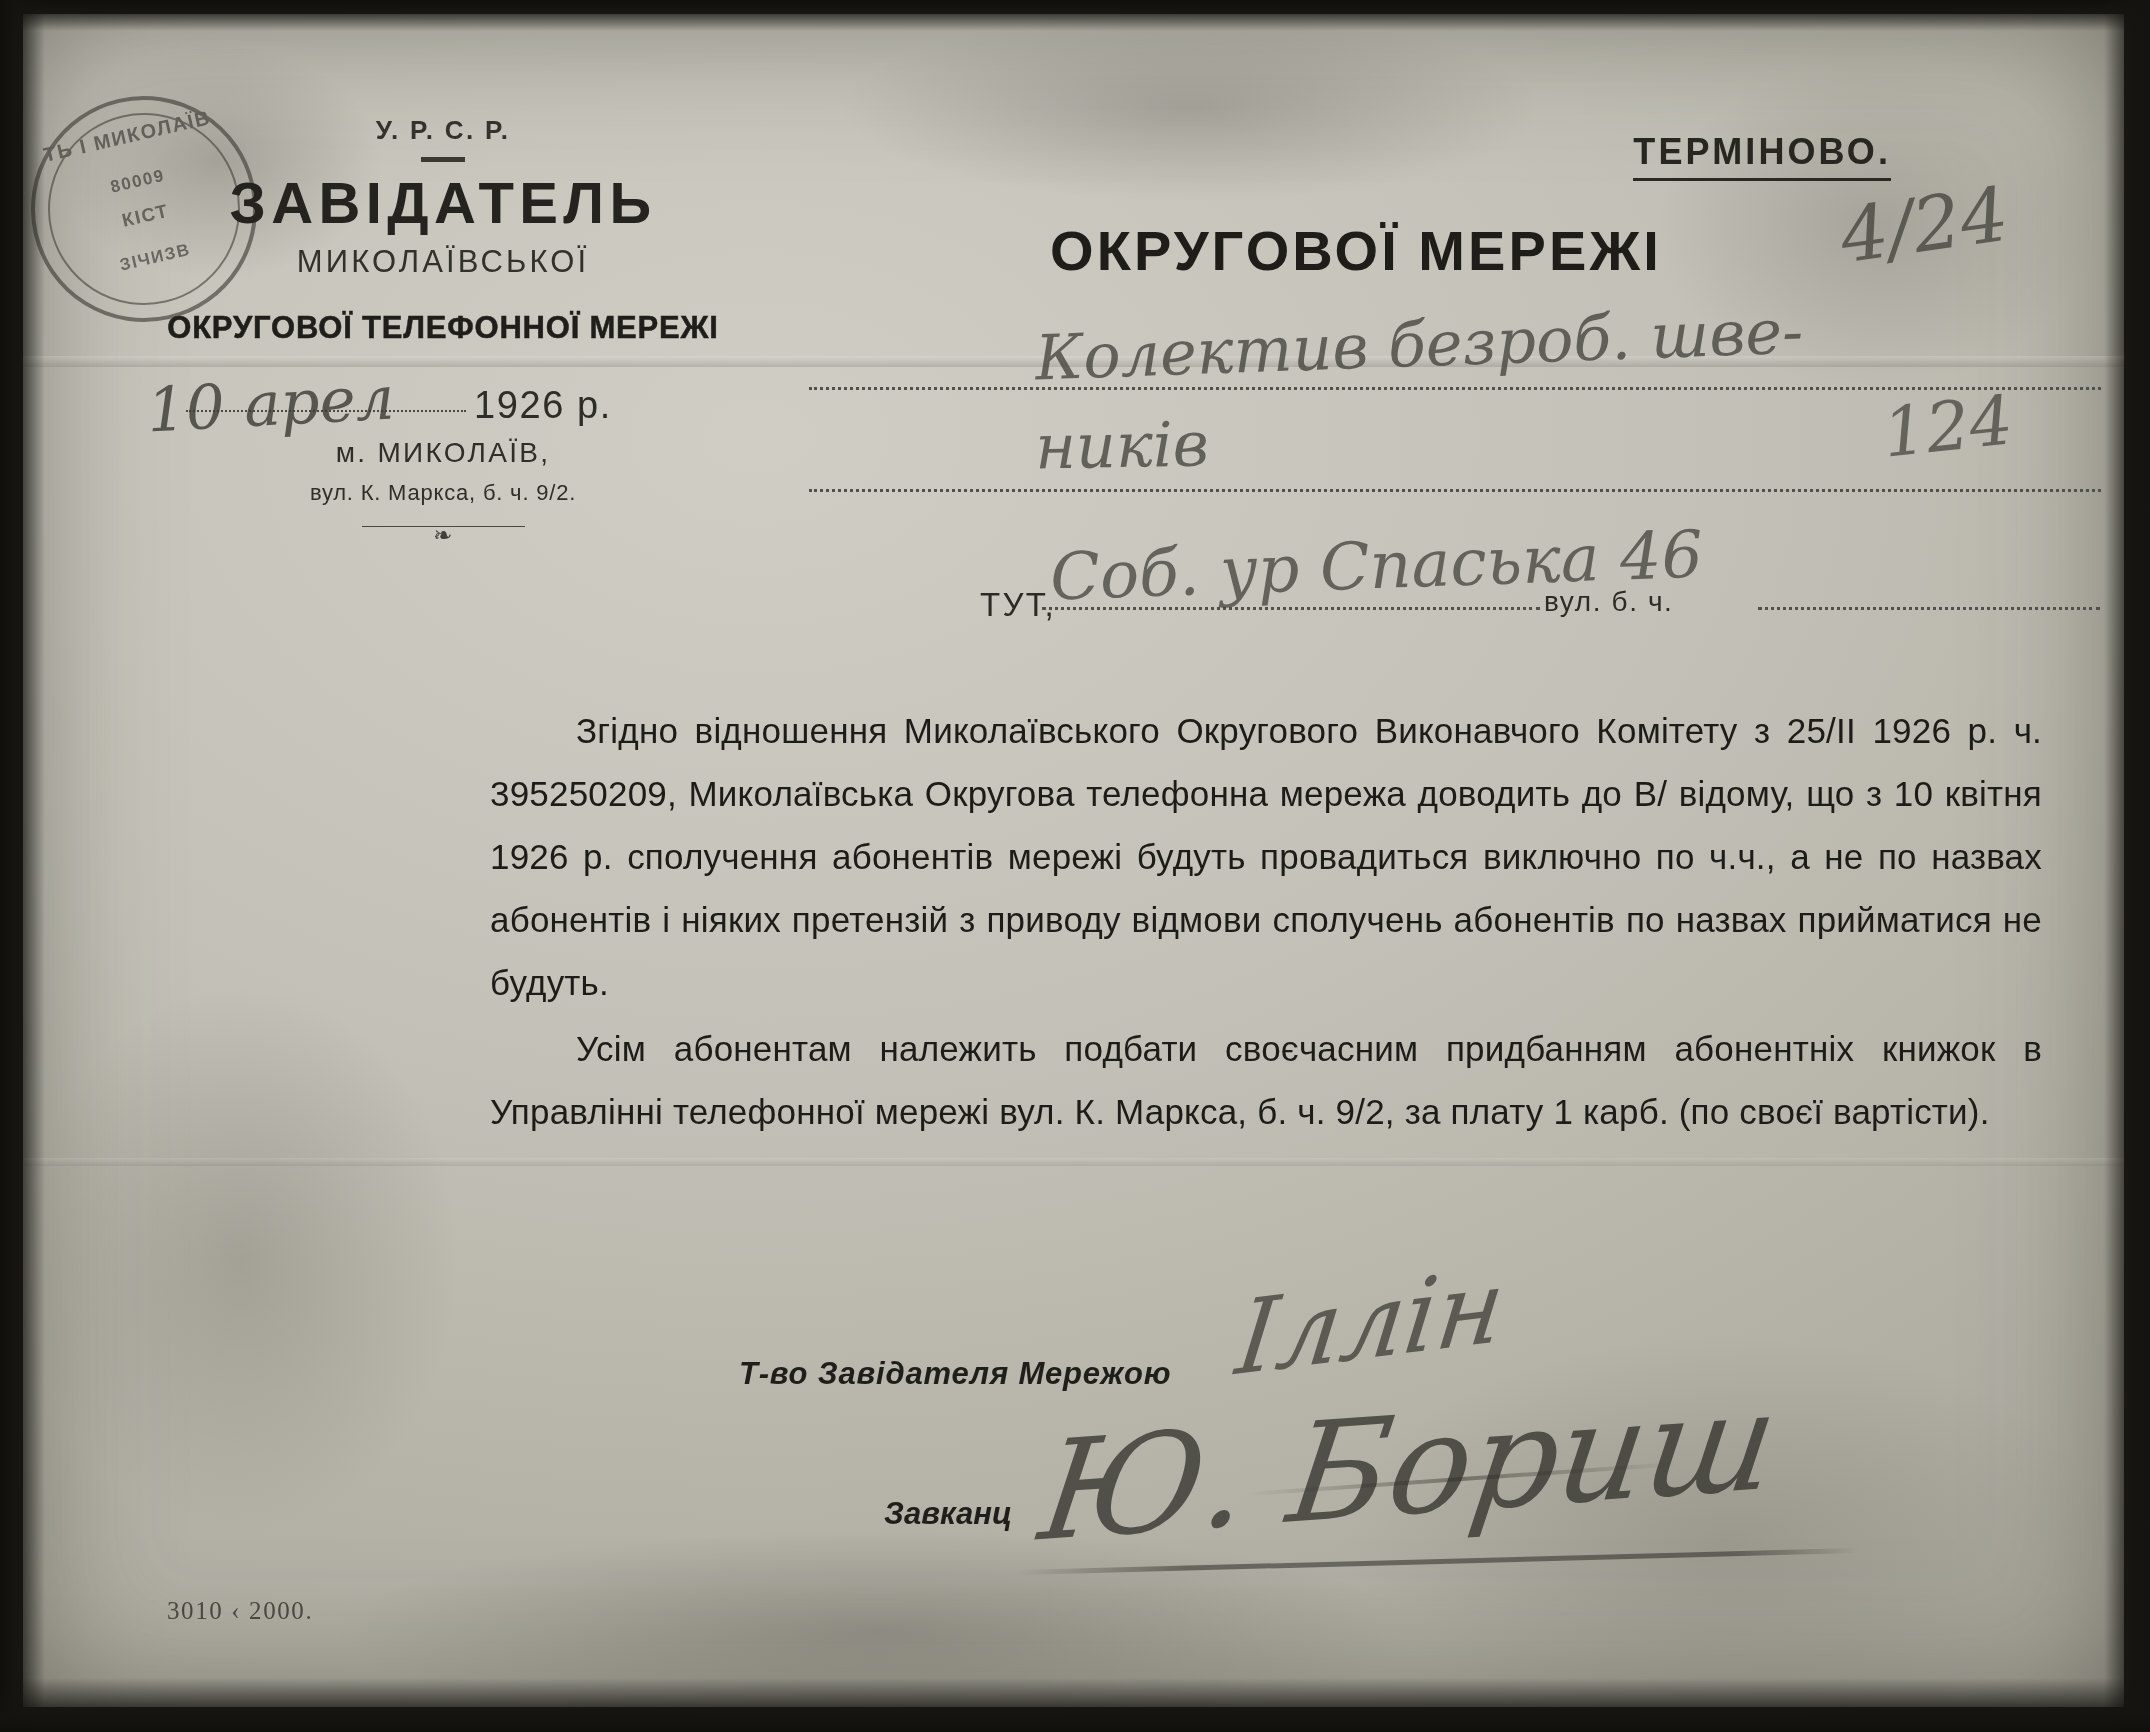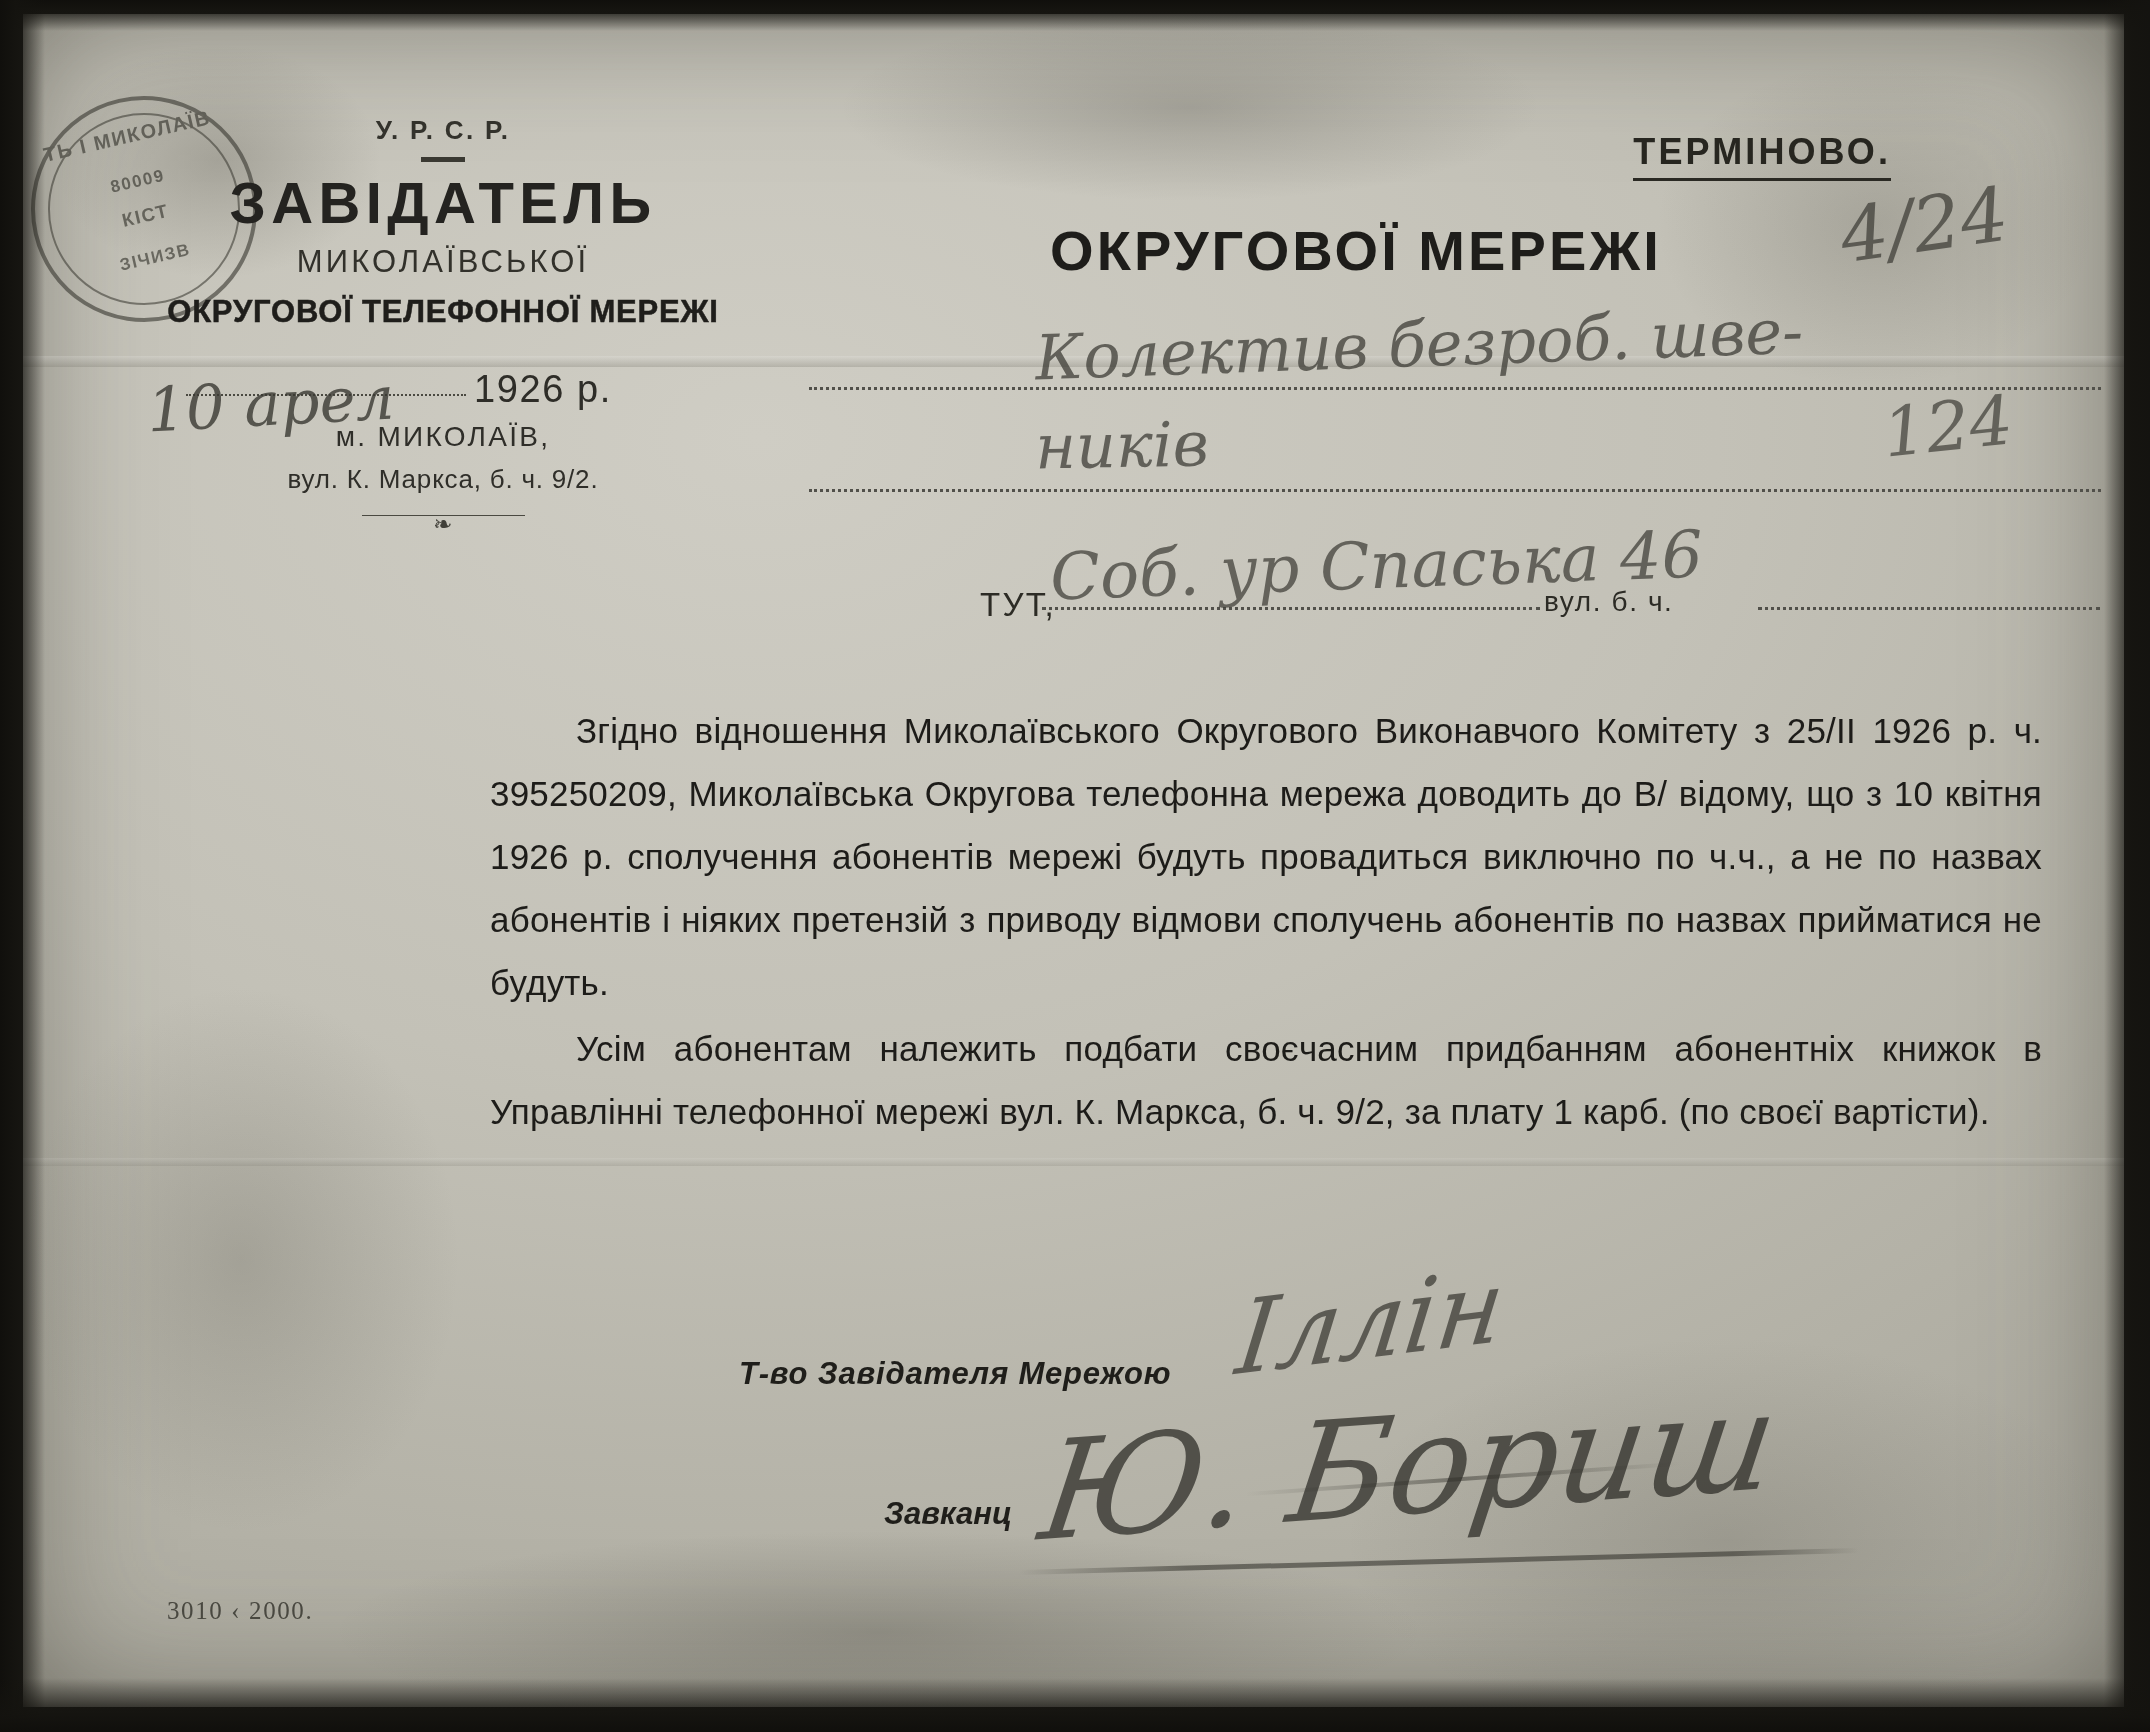--- a/index.html
+++ b/index.html
@@ -107,21 +107,21 @@
   .lh-mykol {
     font-size: 31px;
     letter-spacing: 3.1px;
     margin-top: 12.4px;
     color: #32312b;
   }
   .lh-okrug {
     font-size: 31px;
     font-weight: 800;
     letter-spacing: 0.8px;
-    margin-top: 14px;
+    margin-top: 30px;
     color: #1f1e1b;
     -webkit-text-stroke: 0.5px #1f1e1b;
   }
   .lh-dateline {
     margin-top: 31px;
     position: relative;
     height: 44px;
   }
   .lh-dotline {
     position: absolute;
@@ -139,21 +139,21 @@
     color: #2e2d28;
   }
   .lh-city {
     margin-top: 15.6px;
     font-size: 28px;
     letter-spacing: 2.3px;
     color: #2f2e29;
   }
   .lh-addr {
     margin-top: 11px;
-    font-size: 26px;
+    font-size: 22px;
     letter-spacing: 0.8px;
     color: #2f2e29;
   }
   .lh-orn {
     margin: 20px auto 0;
     width: 163px;
     border-top: 1.6px solid #4a4941;
     position: relative;
     height: 23px;
   }

